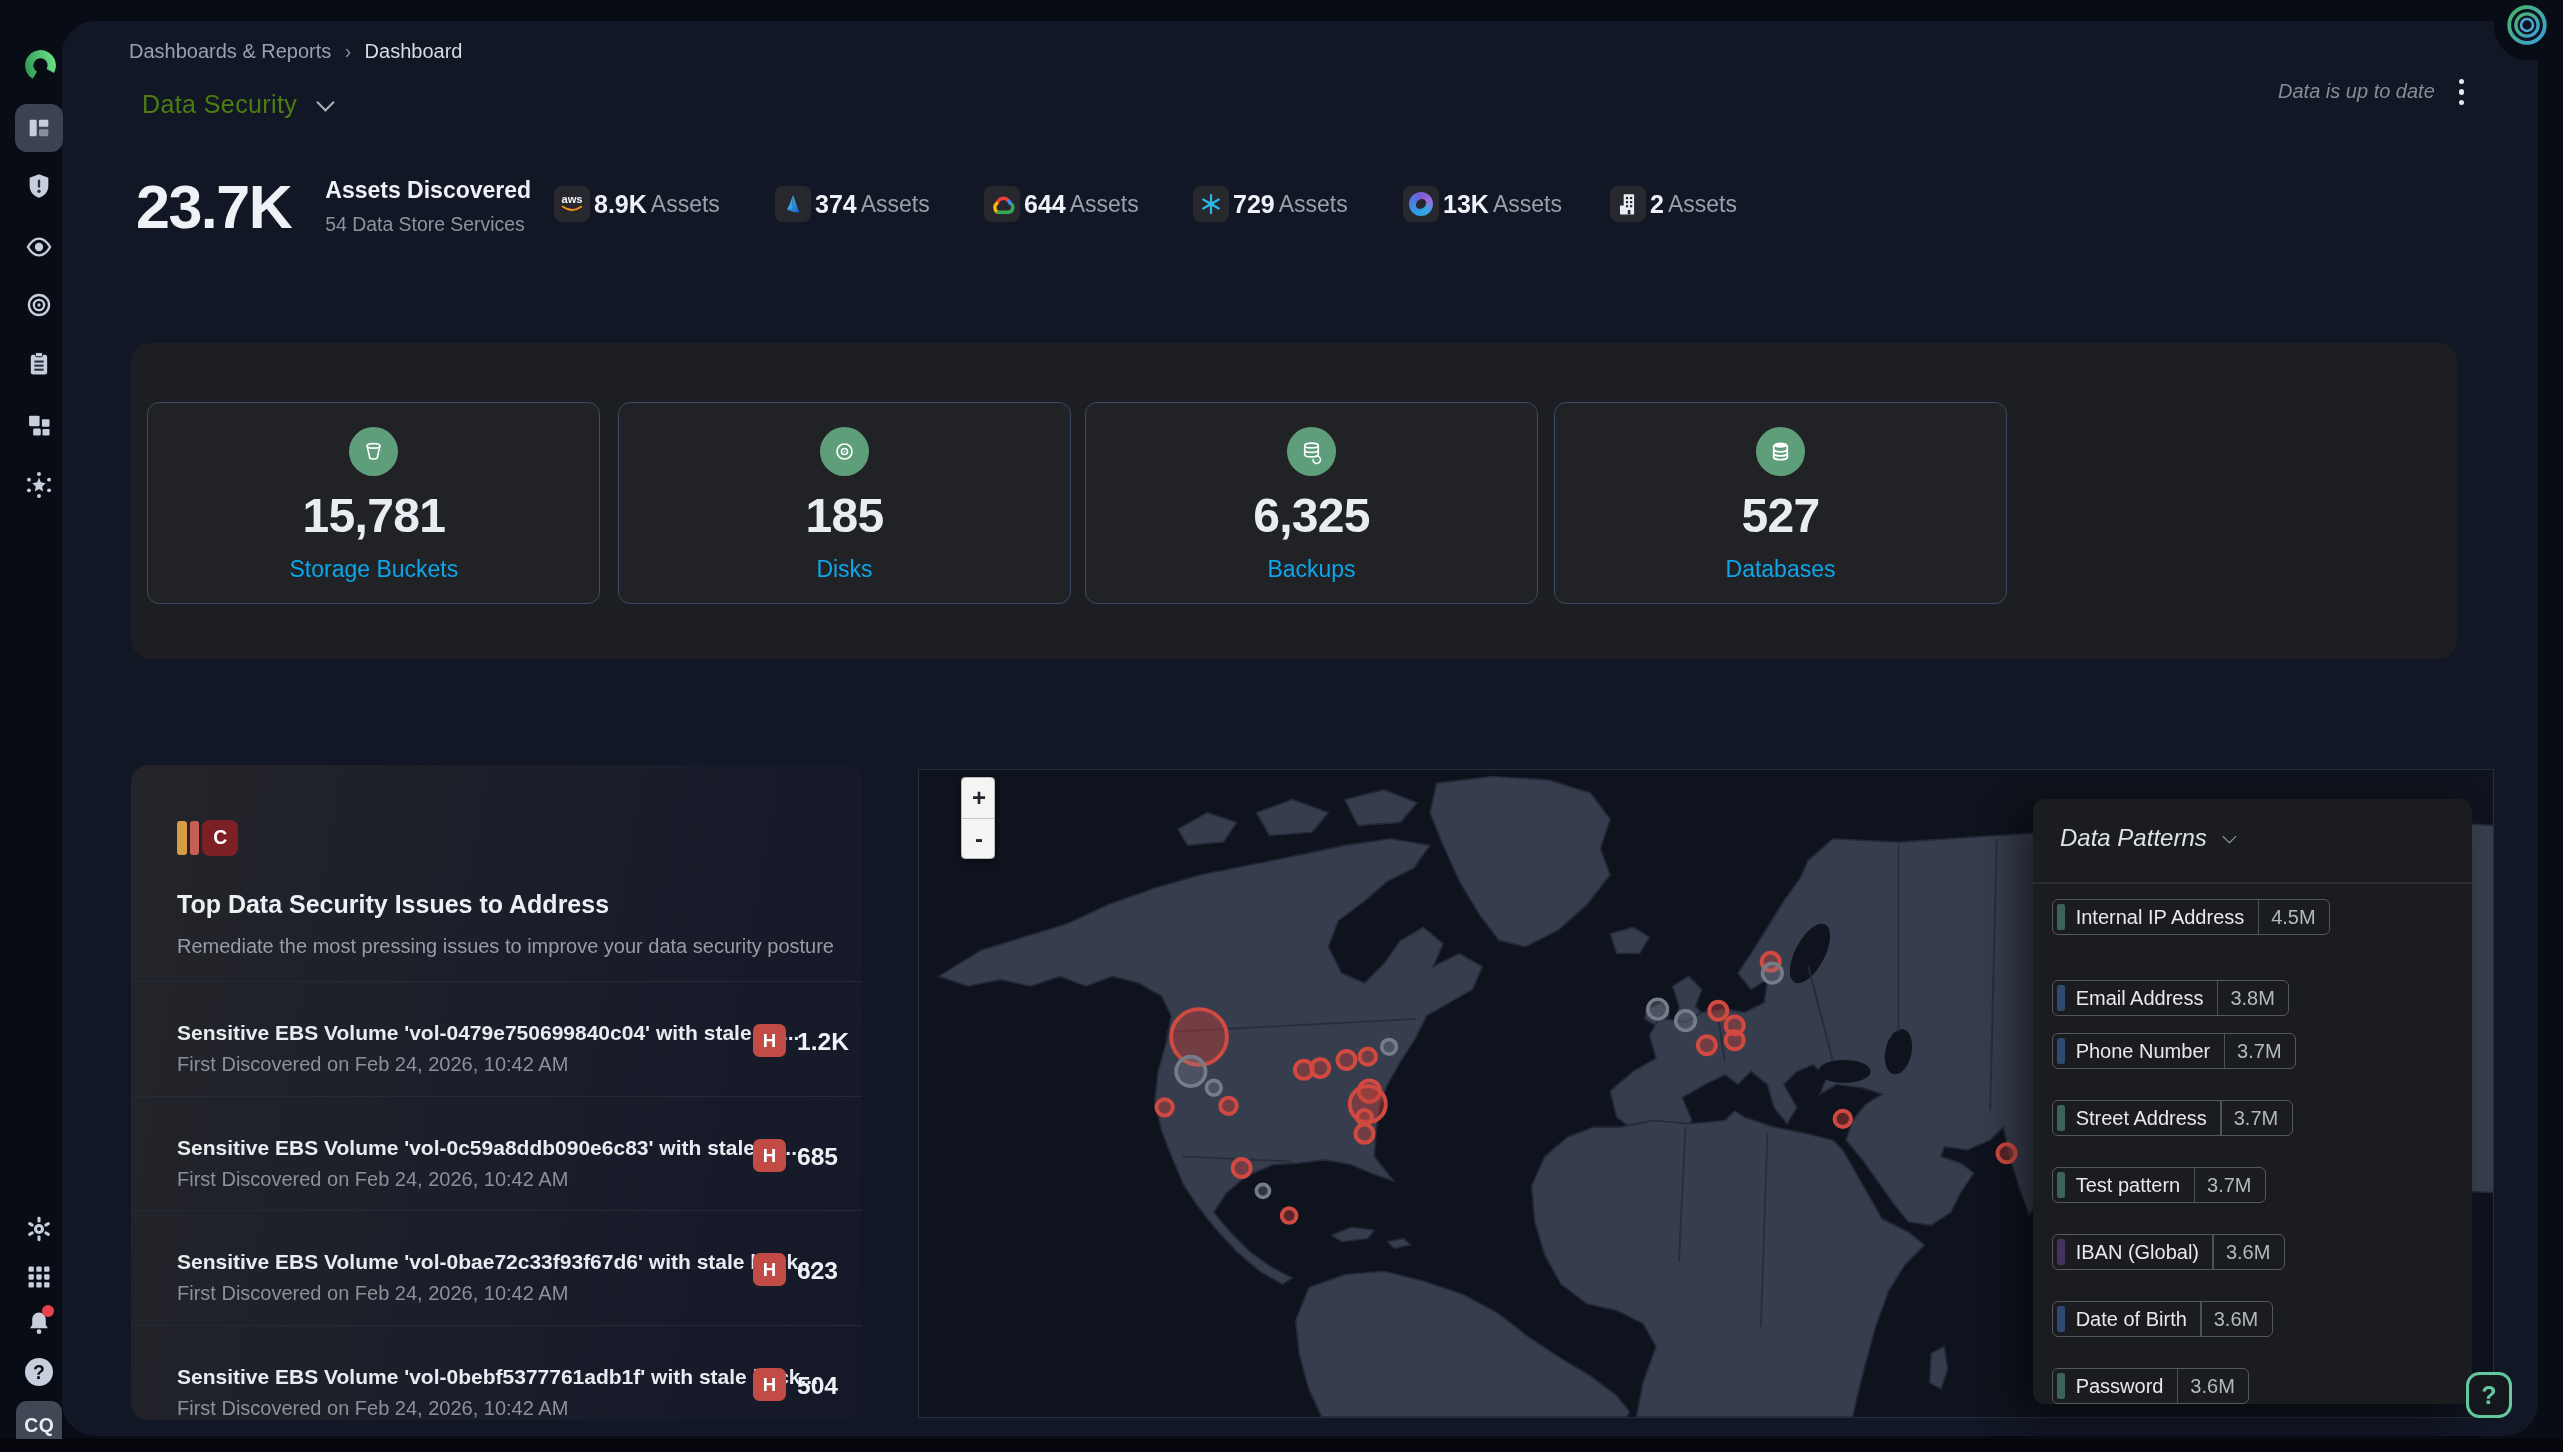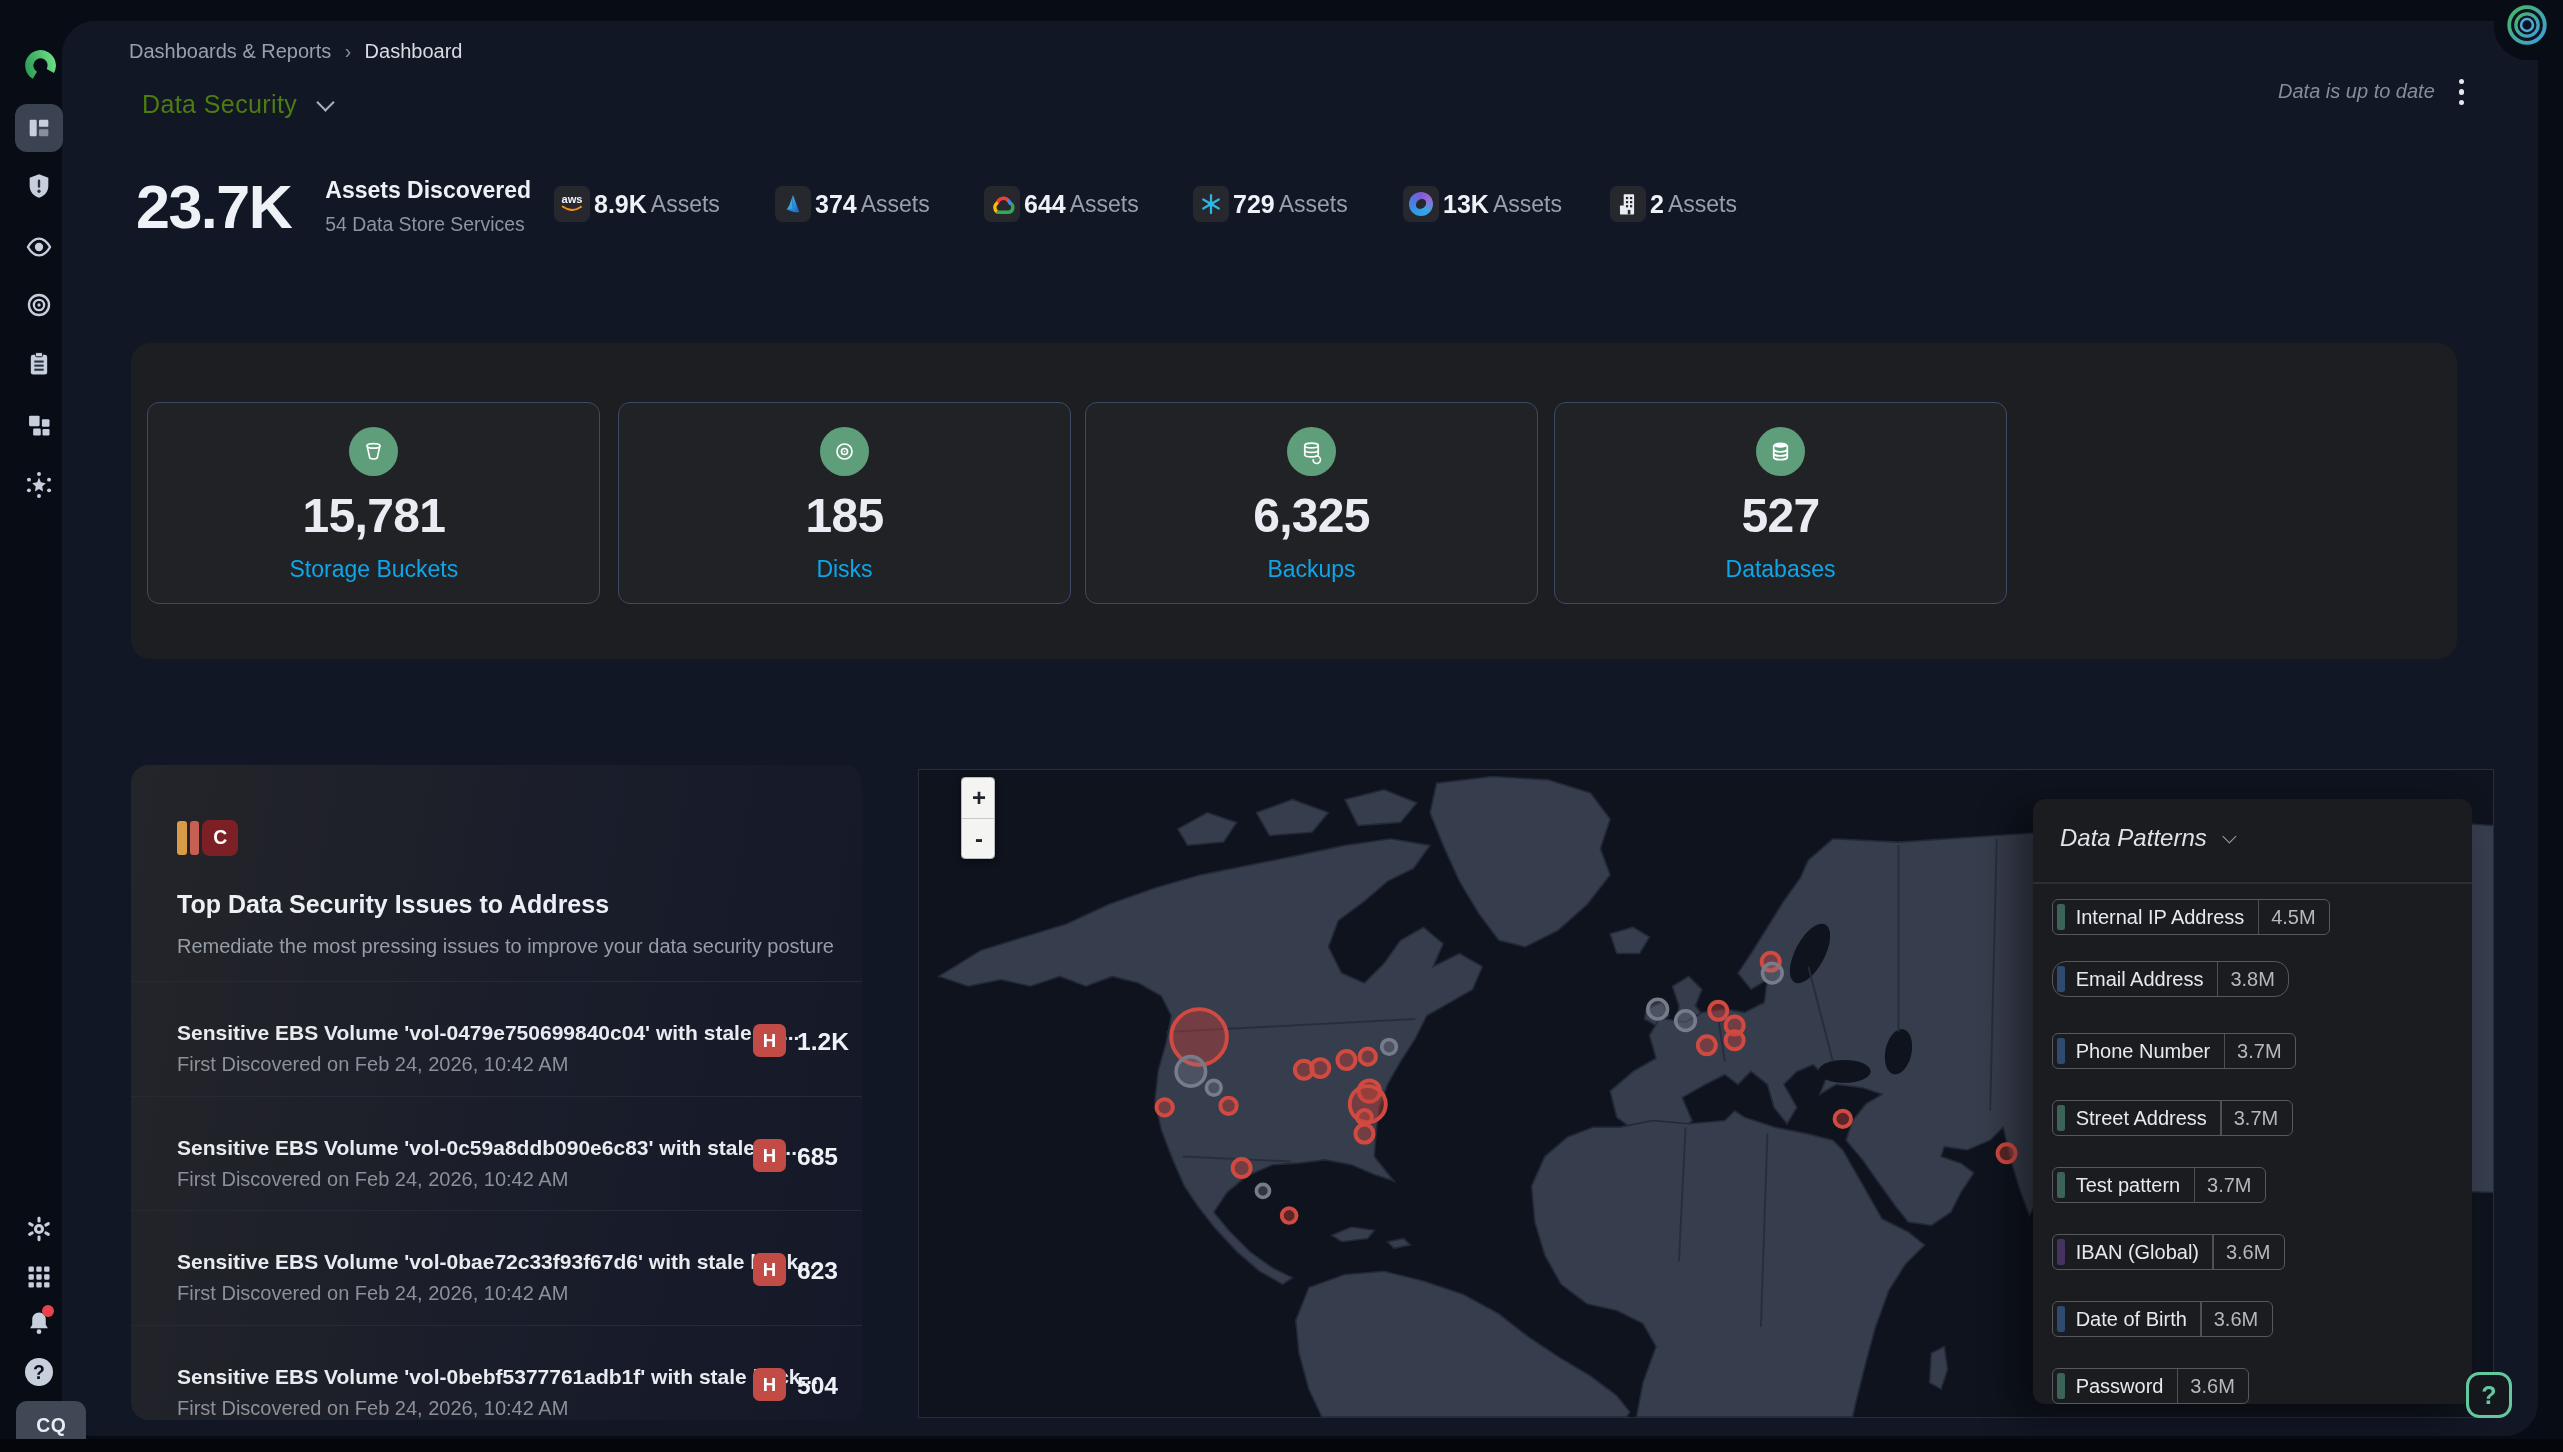--- a/index.html
+++ b/index.html
@@ -13,21 +13,21 @@
   
   .sidebar { position:absolute; left:0; top:0; width:78px; height:1452px; z-index:5; }
   .logo-wrap { position:absolute; left:24px; top:49px; width:33px; height:33px; }
   .nav-item { position:absolute; left:15px; width:48px; height:48px; display:flex; align-items:center; justify-content:center; border-radius:12px; cursor:pointer; }
   .nav-item.active { background:#3b4251; }
   .nav-item svg { width:28px; height:28px; }
   .icon-stroke { stroke:#c7cfdd; fill:none; stroke-width:2; stroke-linecap:round; stroke-linejoin:round; }
   .icon-fill { fill:#c7cfdd; }
   .bell-dot { position:absolute; right:9px; top:6px; width:12px; height:12px; border-radius:50%; background:#e8434b; }
   .help-circ { width:28px; height:28px; border-radius:50%; background:#c7cfdd; color:#0b0f19; font-weight:bold; font-size:19.4px; display:flex; align-items:center; justify-content:center; }
-  .avatar { position:absolute; left:16.4px; top:1401px; width:70px; height:48px; border-radius:11.2px; background:#414855; display:flex; align-items:center; justify-content:center; font-size:19.4px; font-weight:bold; letter-spacing:0.7px; color:#e9edf4; cursor:pointer; }
+  .avatar { position:absolute; left:16.4px; top:1401px; width:46px; height:48px; border-radius:11.2px; background:#414855; display:flex; align-items:center; justify-content:center; font-size:19.4px; font-weight:bold; letter-spacing:0.7px; color:#e9edf4; cursor:pointer; }
   
   .panel { position:absolute; left:62px; top:21px; width:2476px; height:1415px; background:#121725; border-radius:33px; }
   .corner-notch { position:absolute; right:0; top:0; width:69px; height:60px; background:#080c15; border-bottom-left-radius:34px; z-index:6; }
   .corner-badge { position:absolute; right:13.4px; top:1.5px; width:46px; height:46px; z-index:7; cursor:pointer; }
   .breadcrumb { position:absolute; left:67px; top:19.4px; font-size:20px; color:#98a0ad; display:flex; gap:13.4px; align-items:center; }
   .breadcrumb .crumb-current { color:#d7dbe3; }
   .breadcrumb .sep { color:#8a909c; font-size:19.4px; }
   .status-row { position:absolute; right:71px; top:55px; display:flex; align-items:center; gap:21px; }
   .status-text { font-style:italic; font-size:20px; color:#878d98; }
   .kebab { display:flex; flex-direction:column; gap:5.2px; cursor:pointer; padding:3px; }
@@ -494,21 +494,21 @@
       <span class="chev-sm"></span>
     </div>
     <div class="patterns-divider"></div>
 
     <div class="chip" style="top: 100px; --accent: #3c6358;">
       <i class="bar"></i>
       <span class="cl">Internal IP Address</span>
         <i class="csep"></i>
       <span class="cv">4.5M</span>
     </div>
-    <div class="chip" style="top: 162px; border-radius: 14px; --accent: #2e4a6e;">
+    <div class="chip" style="top: 181px; --accent: #2e4a6e;">
       <i class="bar"></i>
       <span class="cl">Email Address</span>
         <i class="csep"></i>
       <span class="cv">3.8M</span>
     </div>
     <div class="chip" style="top: 234px; --accent: #2e4a6e;">
       <i class="bar"></i>
       <span class="cl">Phone Number</span>
         <i class="csep"></i>
       <span class="cv">3.7M</span>

